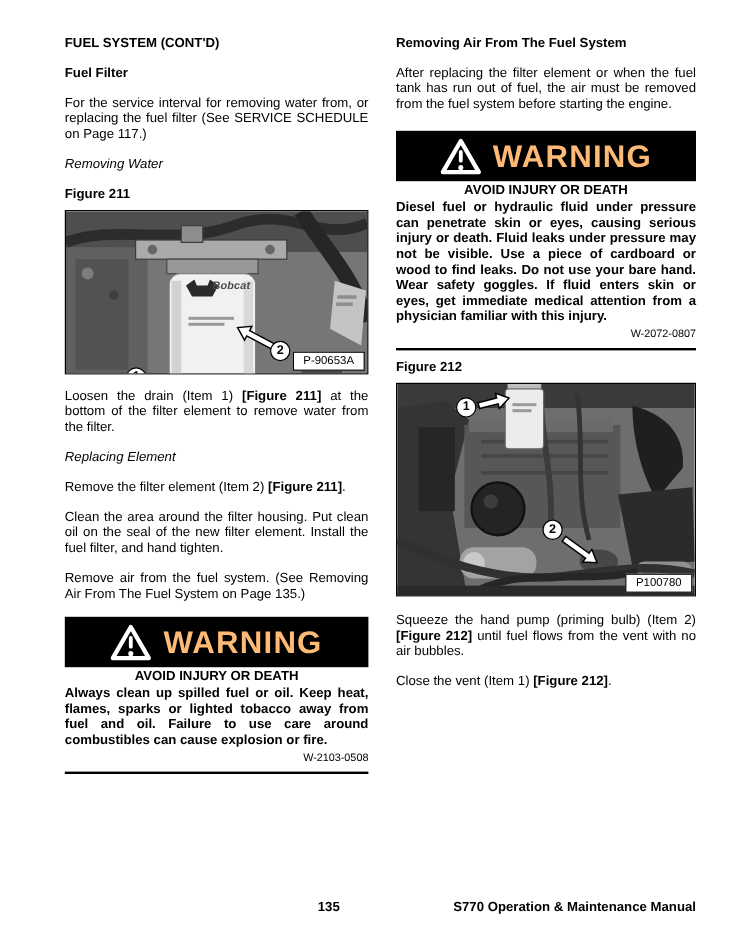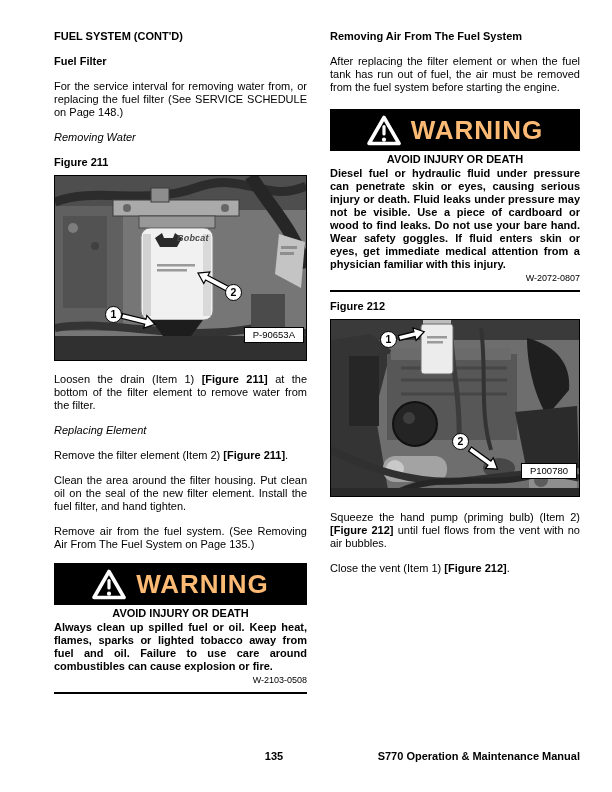--- a/index.html
+++ b/index.html
@@ -23,21 +23,21 @@
 
   
   .photo { position:relative; border:1px solid #000; overflow:hidden; }
   .photo svg { display:block; }
   .callout {
     position:absolute; width:17px; height:17px; border:1.6px solid #000;
     border-radius:50%; background:#fff; font-weight:bold; font-size:10.5px;
     display:flex; align-items:center; justify-content:center; z-index:3;
   }
   .photo-id {
-    position:absolute; right:2px; bottom:17px; background:#fff;
+    position:absolute; right:2px; bottom:2px; background:#fff;
     border:1px solid #000; font-size:9.5px; line-height:12px;
     padding:1px 8px; z-index:3;
   }
   .filter-brand {
     position:absolute; font-size:9px; font-weight:bold; font-style:italic;
     color:#4a4a4a; z-index:2; letter-spacing:0.2px;
   }
 
   
   .warn { margin-top:0; }
@@ -59,27 +59,27 @@
 </head>
 <body>
 
 <div class="page">
 
   <div class="col col-left">
 
     <div class="h-main blk">FUEL SYSTEM (CONT'D)</div>
     <div class="h-sub blk">Fuel Filter</div>
 
-    <p class="body blk">For the service interval for removing water from, or replacing the fuel filter (See SERVICE SCHEDULE on Page 148.)</p>
+    <p class="body blk">For the service interval for removing water from, or replacing the fuel filter (See SERVICE SCHEDULE on Page 117.)</p>
 
     <div class="it blk">Removing Water</div>
 
     <div class="fig-caption blk-sm">Figure 211</div>
 
-    <div class="photo blk" style="width:253px; height:186px;">
+    <div class="photo blk" style="width:253px; height:137px;">
       <svg width="251" height="184" viewBox="0 0 251 184">
         <rect width="251" height="184" fill="#767676"></rect>
         <rect width="251" height="34" fill="#4e4e4e"></rect>
         <rect x="0" y="30" width="68" height="125" fill="#606060"></rect>
         <rect x="8" y="40" width="44" height="92" fill="#525252"></rect>
         <circle cx="18" cy="52" r="5" fill="#7d7d7d"></circle>
         <circle cx="40" cy="70" r="4" fill="#404040"></circle>
         <path d="M0,26 C40,10 90,30 140,12 S 210,28 251,10" stroke="#2c2c2c" stroke-width="9" fill="none"></path>
         <path d="M196,0 C214,30 238,52 251,92" stroke="#262626" stroke-width="13" fill="none"></path>
         <path d="M0,152 C60,142 120,167 200,152 L251,157" stroke="#343434" stroke-width="8" fill="none"></path>

